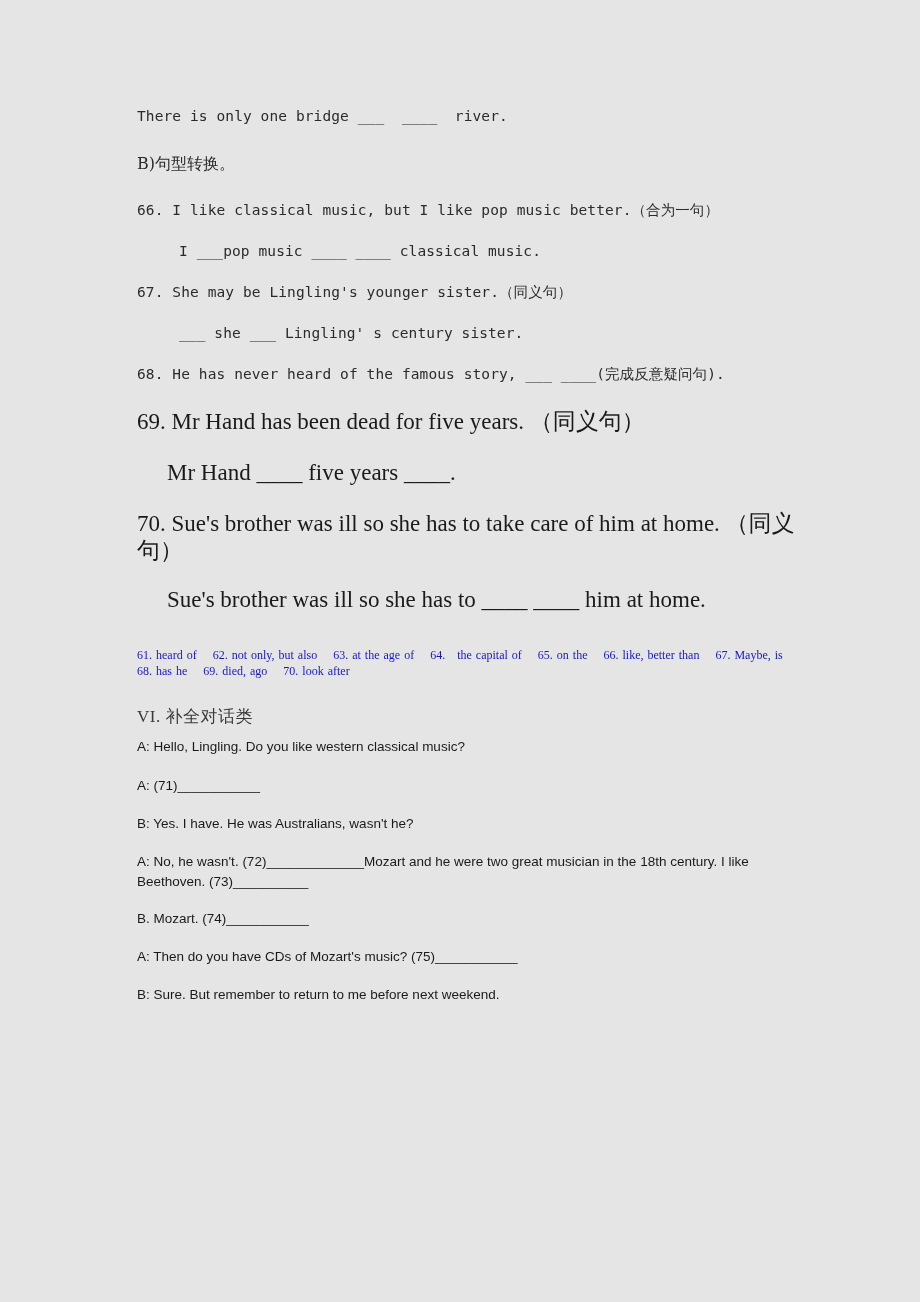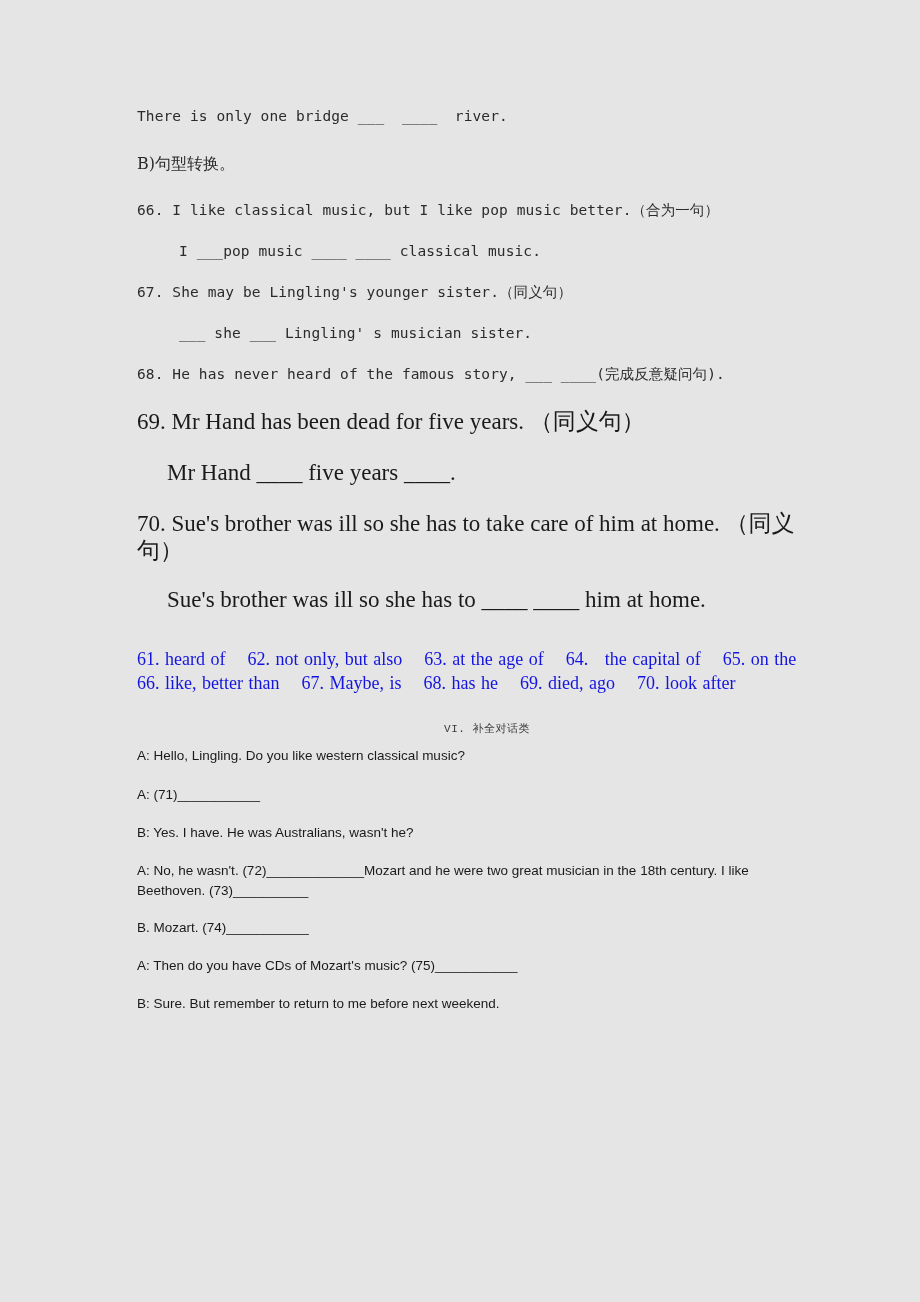--- a/index.html
+++ b/index.html
@@ -62,34 +62,33 @@
   
   .cjk-head {
     font-family: "DejaVu Serif", "Liberation Serif", serif;
     font-size: 16px;
     color: #2b2b2b;
   }
 
   
   .answers {
     font-family: "Liberation Serif", "DejaVu Serif", serif;
-    font-size: 18px;
+    font-size: 12px;
     color: #1414e0;
     line-height: 1.34;
     white-space: pre-wrap;
     word-spacing: 1px;
   }
 
   
   .sec-head {
-    font-family: Liberation Mono, monospace;
-    font-size: 11px;
+    font-family: Liberation Serif, serif;
+    font-size: 17px;
     color: #3a3a3a;
     letter-spacing: 0.5px;
-    text-align: center;
   }
 
   
   .dlg {
     font-family: "Liberation Sans", "DejaVu Sans", sans-serif;
     font-size: 13.5px;
     color: #1a1a1a;
     line-height: 1.5;
     white-space: pre-wrap;
   }
@@ -109,21 +108,21 @@
   <div class="doc">
 
     <p class="p mono">There is only one bridge ___  ____  river.</p>
 
     <p class="p cjk-head gap-30">B)句型转换。</p>
 
     <p class="p mono gap-28">66. I like classical music, but I like pop music better.（合为一句）</p>
     <p class="p mono mono-ind gap-24">I ___pop music ____ ____ classical music.</p>
 
     <p class="p mono gap-24">67. She may be Lingling's younger sister.（同义句）</p>
-    <p class="p mono mono-ind gap-24">___ she ___ Lingling' s musician sister.</p>
+    <p class="p mono mono-ind gap-24">___ she ___ Lingling' s century sister.</p>
 
     <p class="p mono gap-24">68. He has never heard of the famous story, ___ ____(完成反意疑问句).</p>
 
     <p class="p serif gap-24">69. Mr Hand has been dead for five years. （同义句）</p>
     <p class="p serif serif-ind gap-24">Mr Hand ____ five years ____.</p>
 
     <p class="p serif gap-24">70. Sue's brother was ill so she has to take care of him at home. （同义句）</p>
     <p class="p serif serif-ind gap-22" style="margin-top:22px;">Sue's brother was ill so she has to ____ ____ him at home.</p>
 
     <p class="answers gap-34" style="margin-top:34px; width:672px;">61. heard of    62. not only, but also    63. at the age of    64.   the capital of    65. on the    66. like, better than    67. Maybe, is    68. has he    69. died, ago    70. look after</p>

